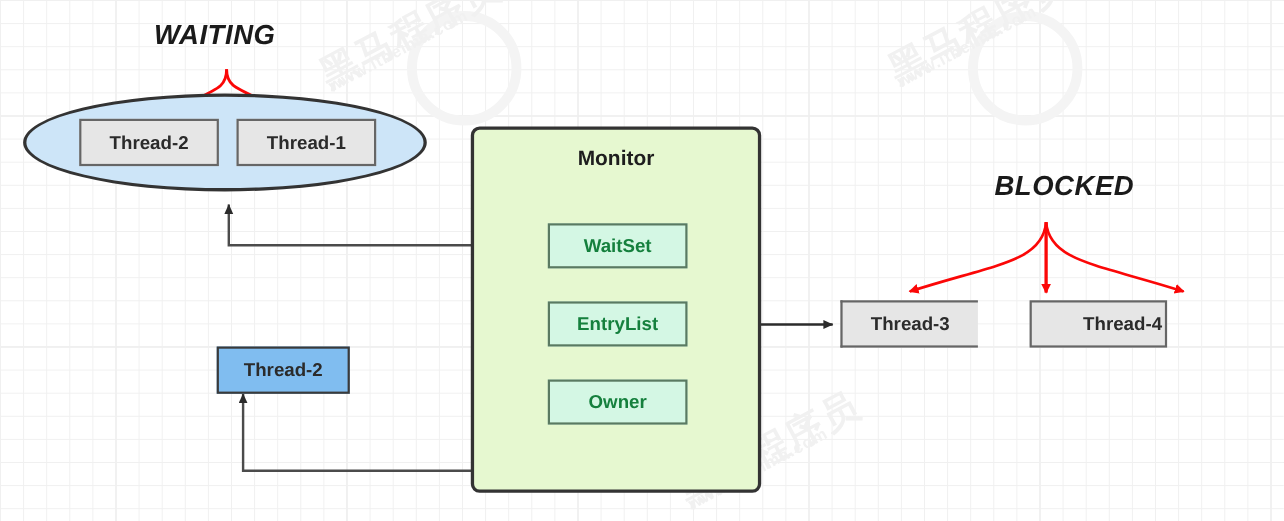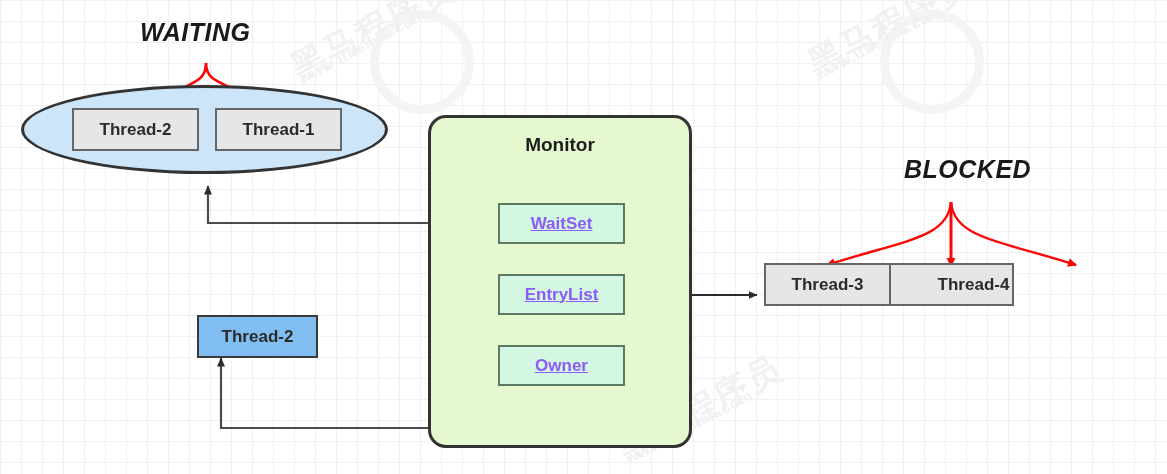--- a/index.html
+++ b/index.html
@@ -71,41 +71,41 @@
     font-weight:bold;font-size:17px;color:#2b2b2b;
     white-space:nowrap;
   }
   .tbox.blue{background:#80bdf0;border:2px solid #3a3a3a;margin-left:36px;}
 
   .monitor-box{
     position:absolute;
     left:428px;top:115px;width:264px;height:333px;
     background:#e6f8d0;
     border:3px solid #333333;
-    border-radius:18px;
+    border-radius:8px;
     box-sizing:border-box;
   }
   .monitor-title{
     position:absolute;left:0;top:16px;width:100%;
     text-align:center;font-weight:bold;font-size:19px;color:#1e1e1e;
   }
   .mbox{
     position:absolute;
     background:#d4f7e4;
     border:2px solid #5a7a62;
     box-sizing:border-box;
     display:flex;align-items:center;justify-content:center;
-    font-weight:bold;font-size:17px;color:#8b5cf6;
+    font-weight:bold;font-size:17px;color:#15803d;
     white-space:nowrap;
-    text-decoration:underline;
   }
 
   .blocked-row{
-    position:absolute;left:764px;top:263px;height:43px;
+    position:absolute;left:764px;top:273px;height:43px;
     display:flex;
+    gap:47px;
   }
   .blocked-row .tbox{
     position:relative;left:auto;top:auto;
     border-right-width:0;
   }
   .blocked-row .tbox:last-child{border-right-width:2px;}
 </style>
 </head>
 <body>
 

